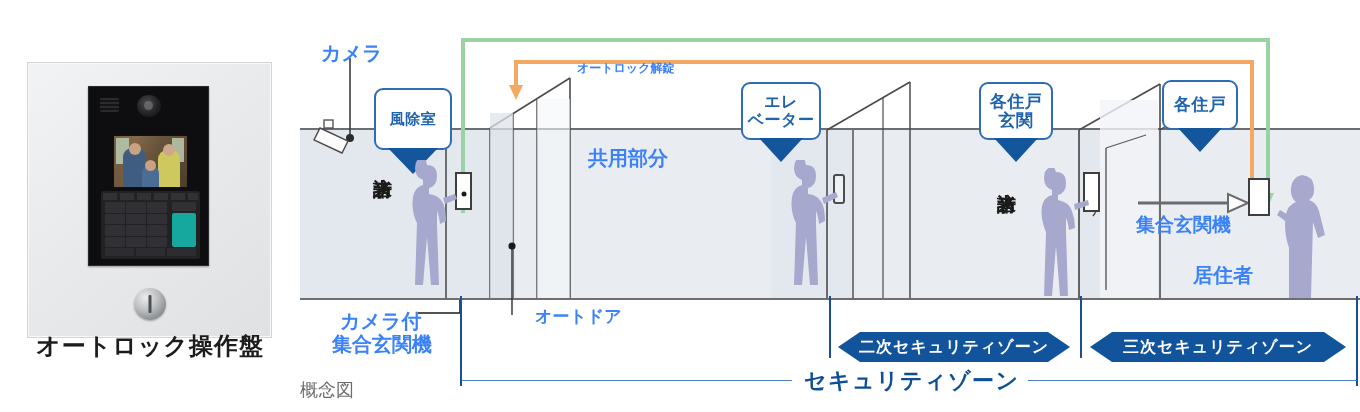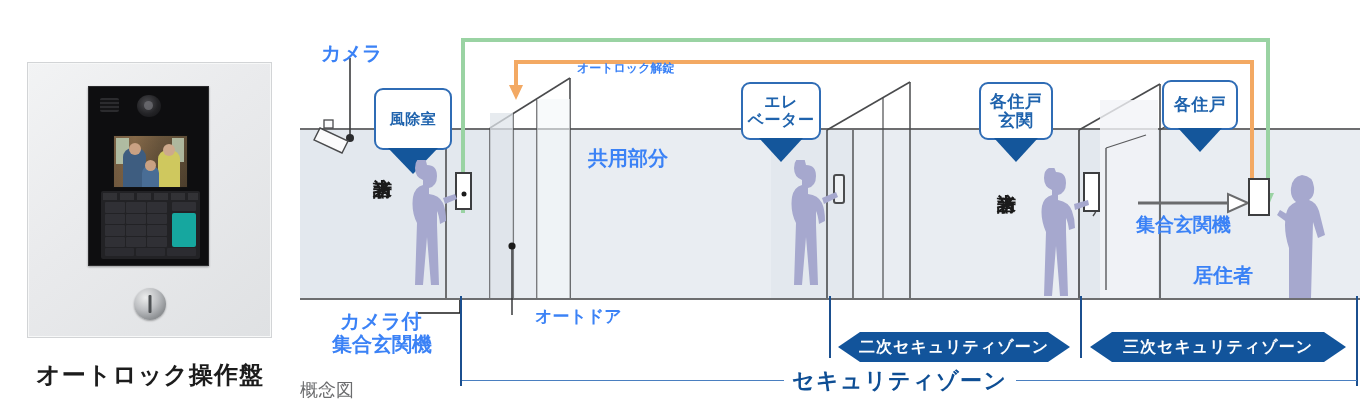--- a/index.html
+++ b/index.html
@@ -72,21 +72,21 @@
     width: 32px; height: 32px; border-radius: 50%;
     background: radial-gradient(circle at 36% 30%, #e8e9ea 0%, #b6b8bb 40%, #8d9093 70%, #six 100%);
     background: radial-gradient(circle at 36% 30%, #eceded 0%, #bcbec1 42%, #8f9295 72%, #6e7073 100%);
     box-shadow: 0 1px 2px rgba(0,0,0,.3);
   }
   #panel-key::after{
     content:""; position:absolute; left:50%; top:7px; transform:translateX(-50%);
     width:3px; height:18px; background:#4d5053; border-radius:1px;
   }
   #photo-caption {
-    position: absolute; left: 0; top: 359px; width: 300px;
+    position: absolute; left: 0; top: 330px; width: 300px;
     text-align: center; font-size: 24px; color: #1c1c1c; letter-spacing: 1px;
     font-family: "Liberation Serif","DejaVu Serif",serif; font-weight: 700;
   }
 
   
   #diagram { position: absolute; left: 300px; top: 0; width: 1060px; height: 412px; }
 
   #diagram-title {
     position: absolute; left: 548px; top: 6px; font-size: 21px; font-weight: 700;
     color: #1a1a1a; letter-spacing: .5px; white-space: nowrap;
@@ -369,17 +369,17 @@
 
     <div class="zonebar" style="left:538px;top:332px;width:232px;">
       <span>二次セキュリティゾーン</span>
     </div>
     <div class="zonebar" style="left:790px;top:332px;width:256px;">
       <span>三次セキュリティゾーン</span>
     </div>
 
     <div id="sec-line-left" style="left:162px;top:380px;width:330px;"></div>
     <div id="sec-line-right" style="left:705px;top:380px;width:352px;"></div>
-    <div id="sec-label" style="left:484px;top:366px;text-align:right;">セキュリティゾーン</div>
+    <div id="sec-label" style="left:496px;top:366px;text-align:right;">セキュリティゾーン</div>
 
     <div id="gainenzu">概念図</div>
   </div>
 </div>
 
 </body></html>

